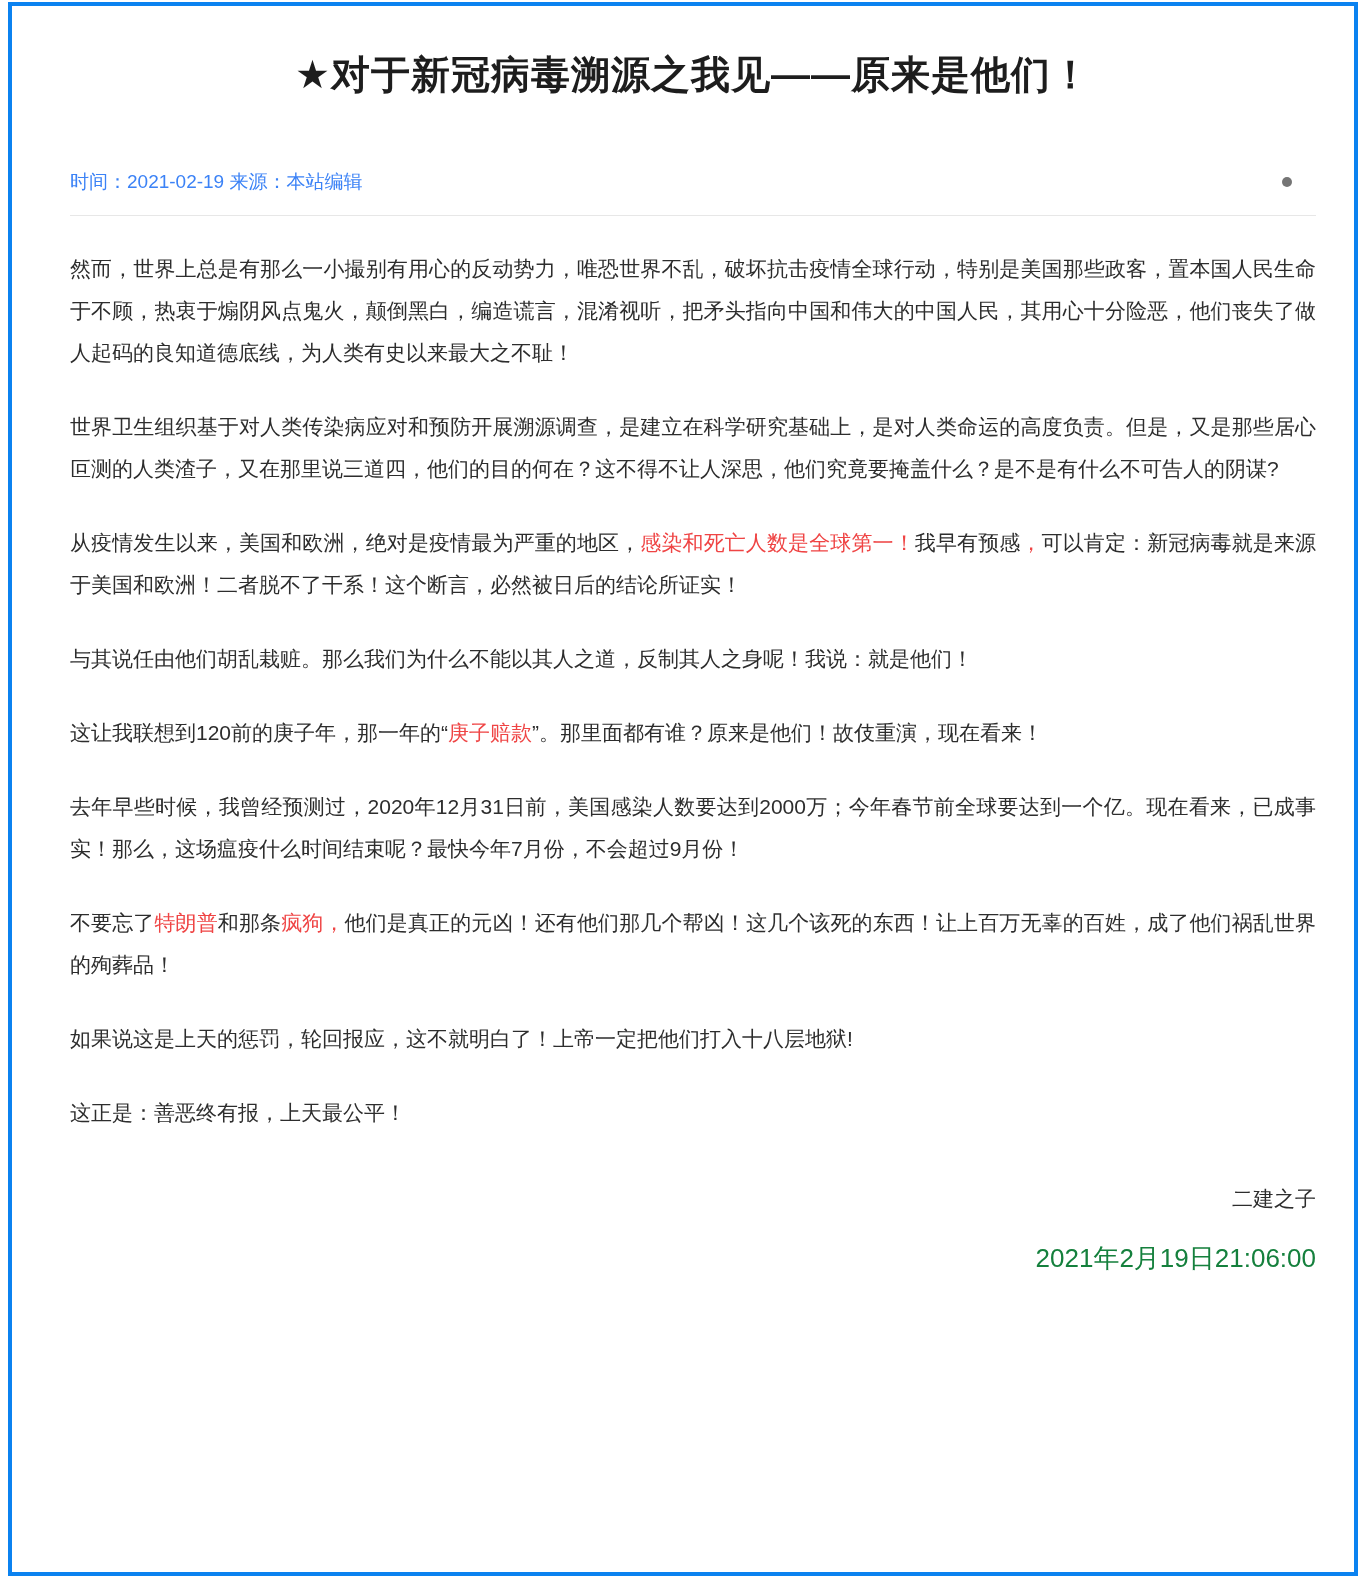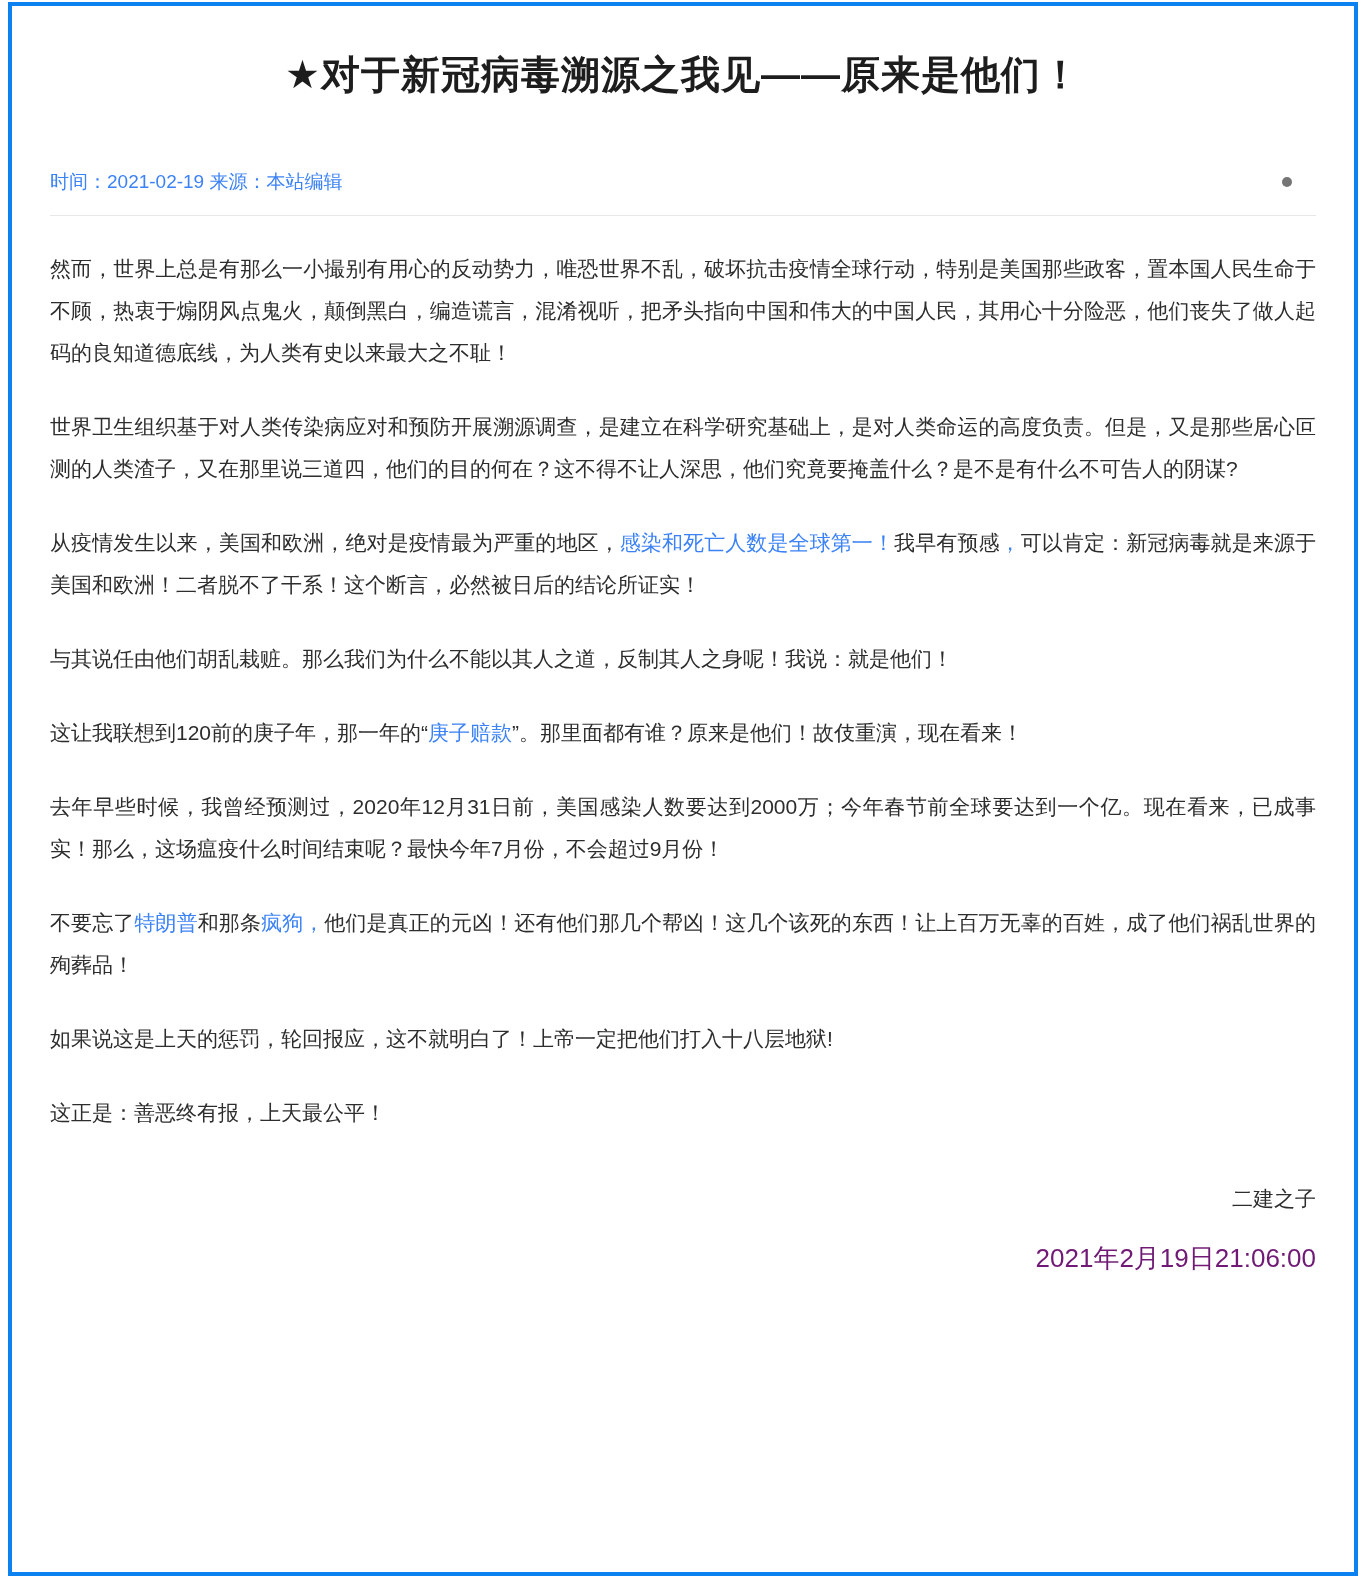--- a/index.html
+++ b/index.html
@@ -5,21 +5,21 @@
   html,body{margin:0;padding:0;background:#ffffff;}
   body{
     width:1364px;height:1580px;position:relative;
     font-family:"Liberation Sans","DejaVu Sans",sans-serif;
   }
   .frame{
     position:absolute;left:8px;top:2px;right:6px;bottom:4px;
     border:4px solid #0b82f0;background:#ffffff;box-sizing:border-box;
     overflow:hidden;
   }
-  .content{padding:0 30px 0 30px;}
+  .content{padding:0 30px 0 30px;margin-left:20px;}
   .title{
     margin:46px 0 0 0;
     text-align:center;
     font-size:39px;font-weight:bold;color:#1d1d1d;
     letter-spacing:1px;line-height:1.2;
   }
   .meta-row{
     margin:70px 8px 0 8px;
     display:flex;align-items:center;justify-content:space-between;
     color:#3b82f6;font-size:19px;
@@ -32,27 +32,27 @@
     border:none;border-top:1px solid #e7e7e7;
     margin:20px 8px 0 8px;height:0;
   }
   .article{margin:0 8px;color:#2d2d2d;}
   .para{
     font-size:21px;line-height:42px;
     margin:32px 0;
     text-align:justify;text-justify:inter-ideograph;
     word-break:break-all;
   }
-  .para .red{color:#3b82f6;}
+  .para .red{color:#ef4444;}
   .signature{
     text-align:right;font-size:21px;color:#2d2d2d;
     margin:44px 8px 0 8px;line-height:42px;
   }
   .datetime{
-    text-align:right;font-size:26px;color:#701a75;
+    text-align:right;font-size:26px;color:#15803d;
     margin:18px 8px 0 8px;line-height:40px;
   }
 </style>
 </head>
 <body>
 
 <div class="frame">
   <div class="content">
 
     <h1 class="title">★对于新冠病毒溯源之我见——原来是他们！</h1>

